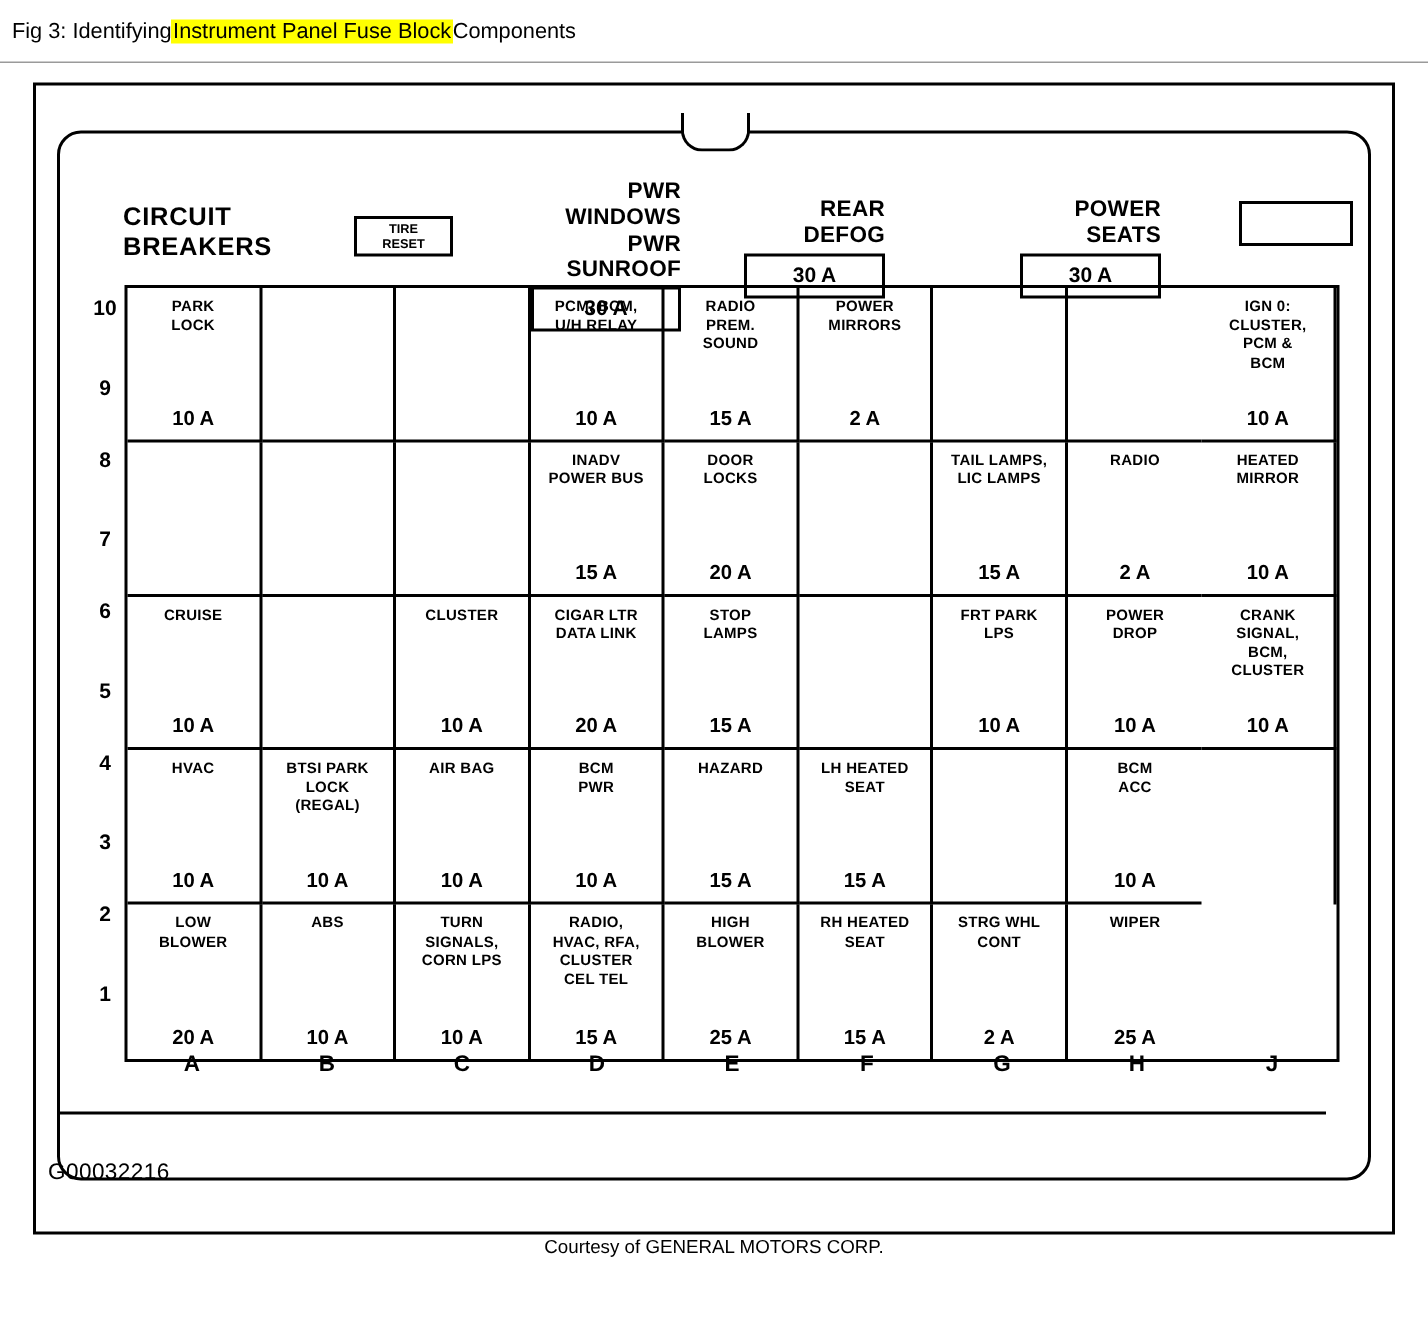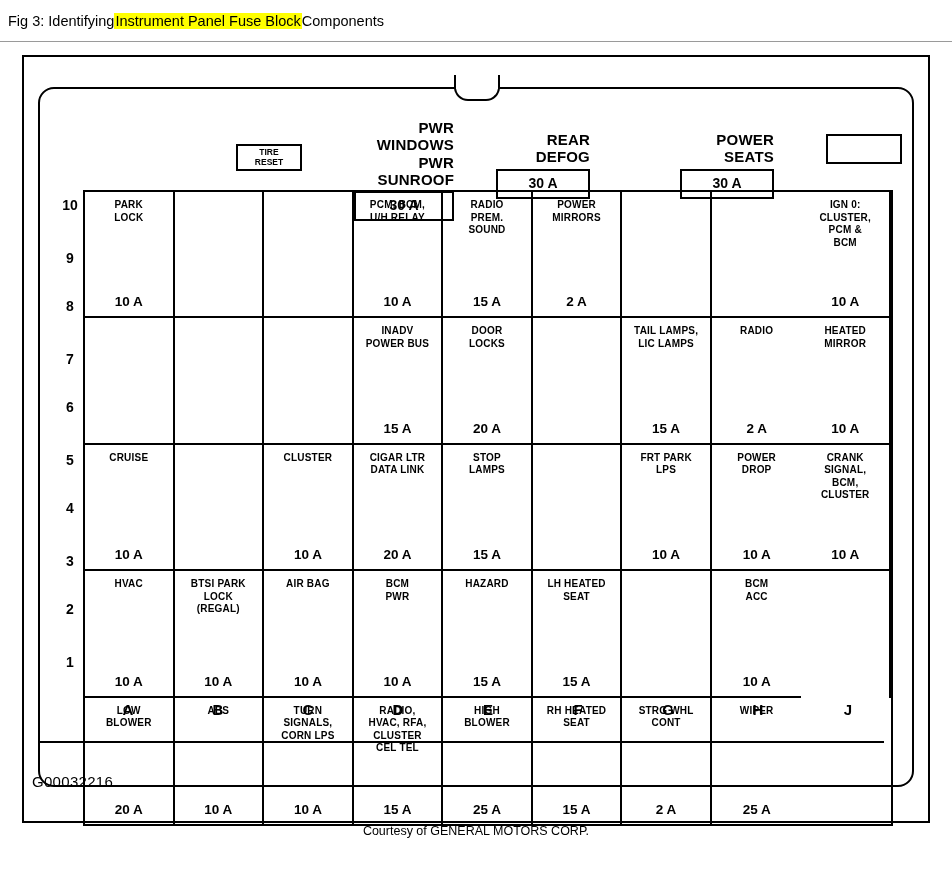--- a/index.html
+++ b/index.html
@@ -129,21 +129,21 @@
     padding-top: 1px;
     white-space: pre-line;
   }
 
   
   #fuse-grid {
     position: absolute;
     left: 59px;
     top: 133px;
     width: 810px;
-    height: 636px;
+    height: 518px;
     border: 2px solid #000;
     box-sizing: border-box;
     display: grid;
     grid-template-columns: repeat(9, 1fr);
     grid-template-rows: repeat(5, 1fr);
   }
   .cell {
     border-right: 2px solid #000;
     border-bottom: 2px solid #000;
     box-sizing: border-box;
@@ -231,20 +231,22 @@
     <span> Components</span>
 </div>
 
 <div id="diagram-frame">
 
   <div id="panel-outline"></div>
   <div id="panel-notch"></div>
   <div id="notch-mask"></div>
 
   <div id="header-zone">
+    <div id="cb-title">CIRCUIT
+BREAKERS</div>
 
     <div class="cb-group" style="left:176px; top:22px; width:66px;">
       <div class="cb-label"></div>
       <div class="cb-box small">TIRE
 RESET</div>
     </div>
 
     <div class="cb-group" style="left:294px; top:0px; width:100px;">
       <div class="cb-label">PWR WINDOWS
 PWR SUNROOF</div>

